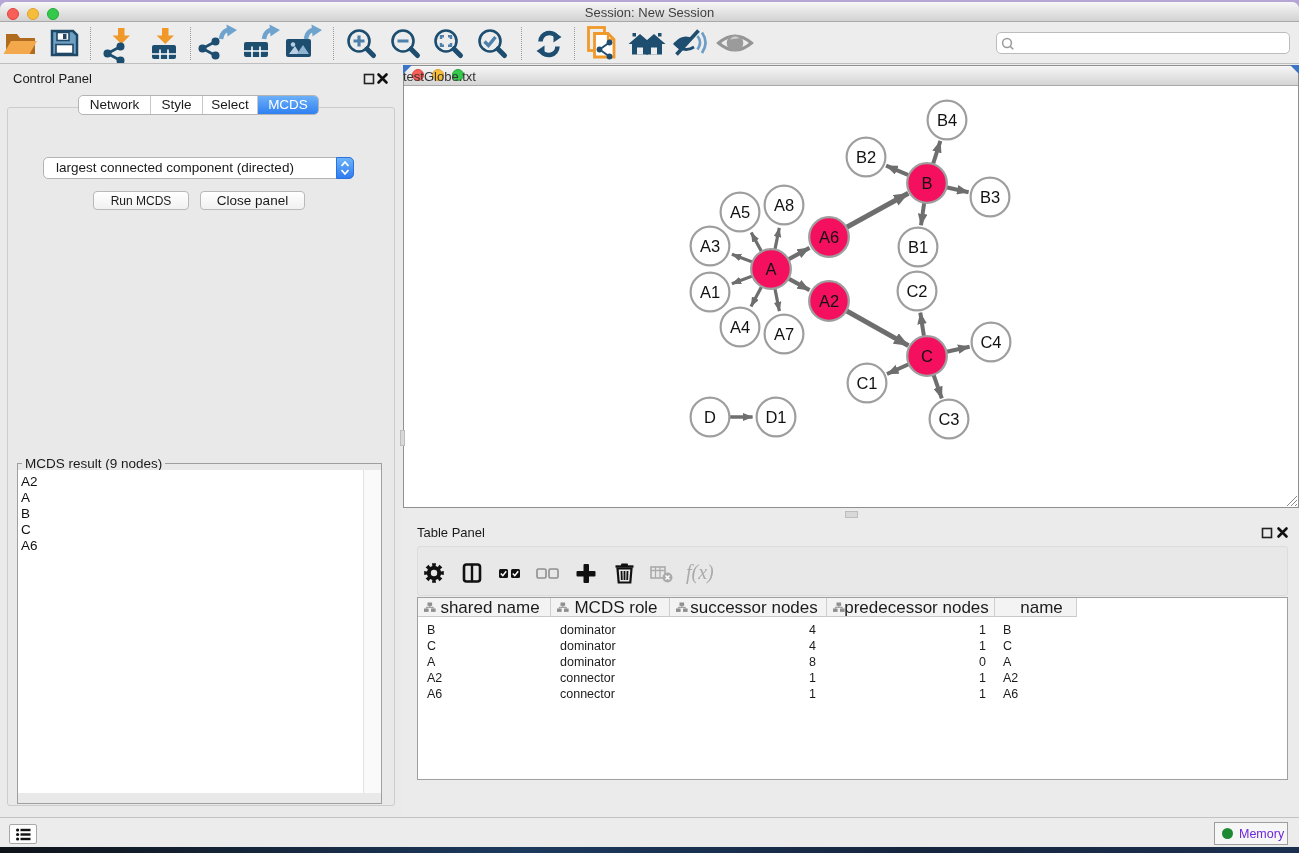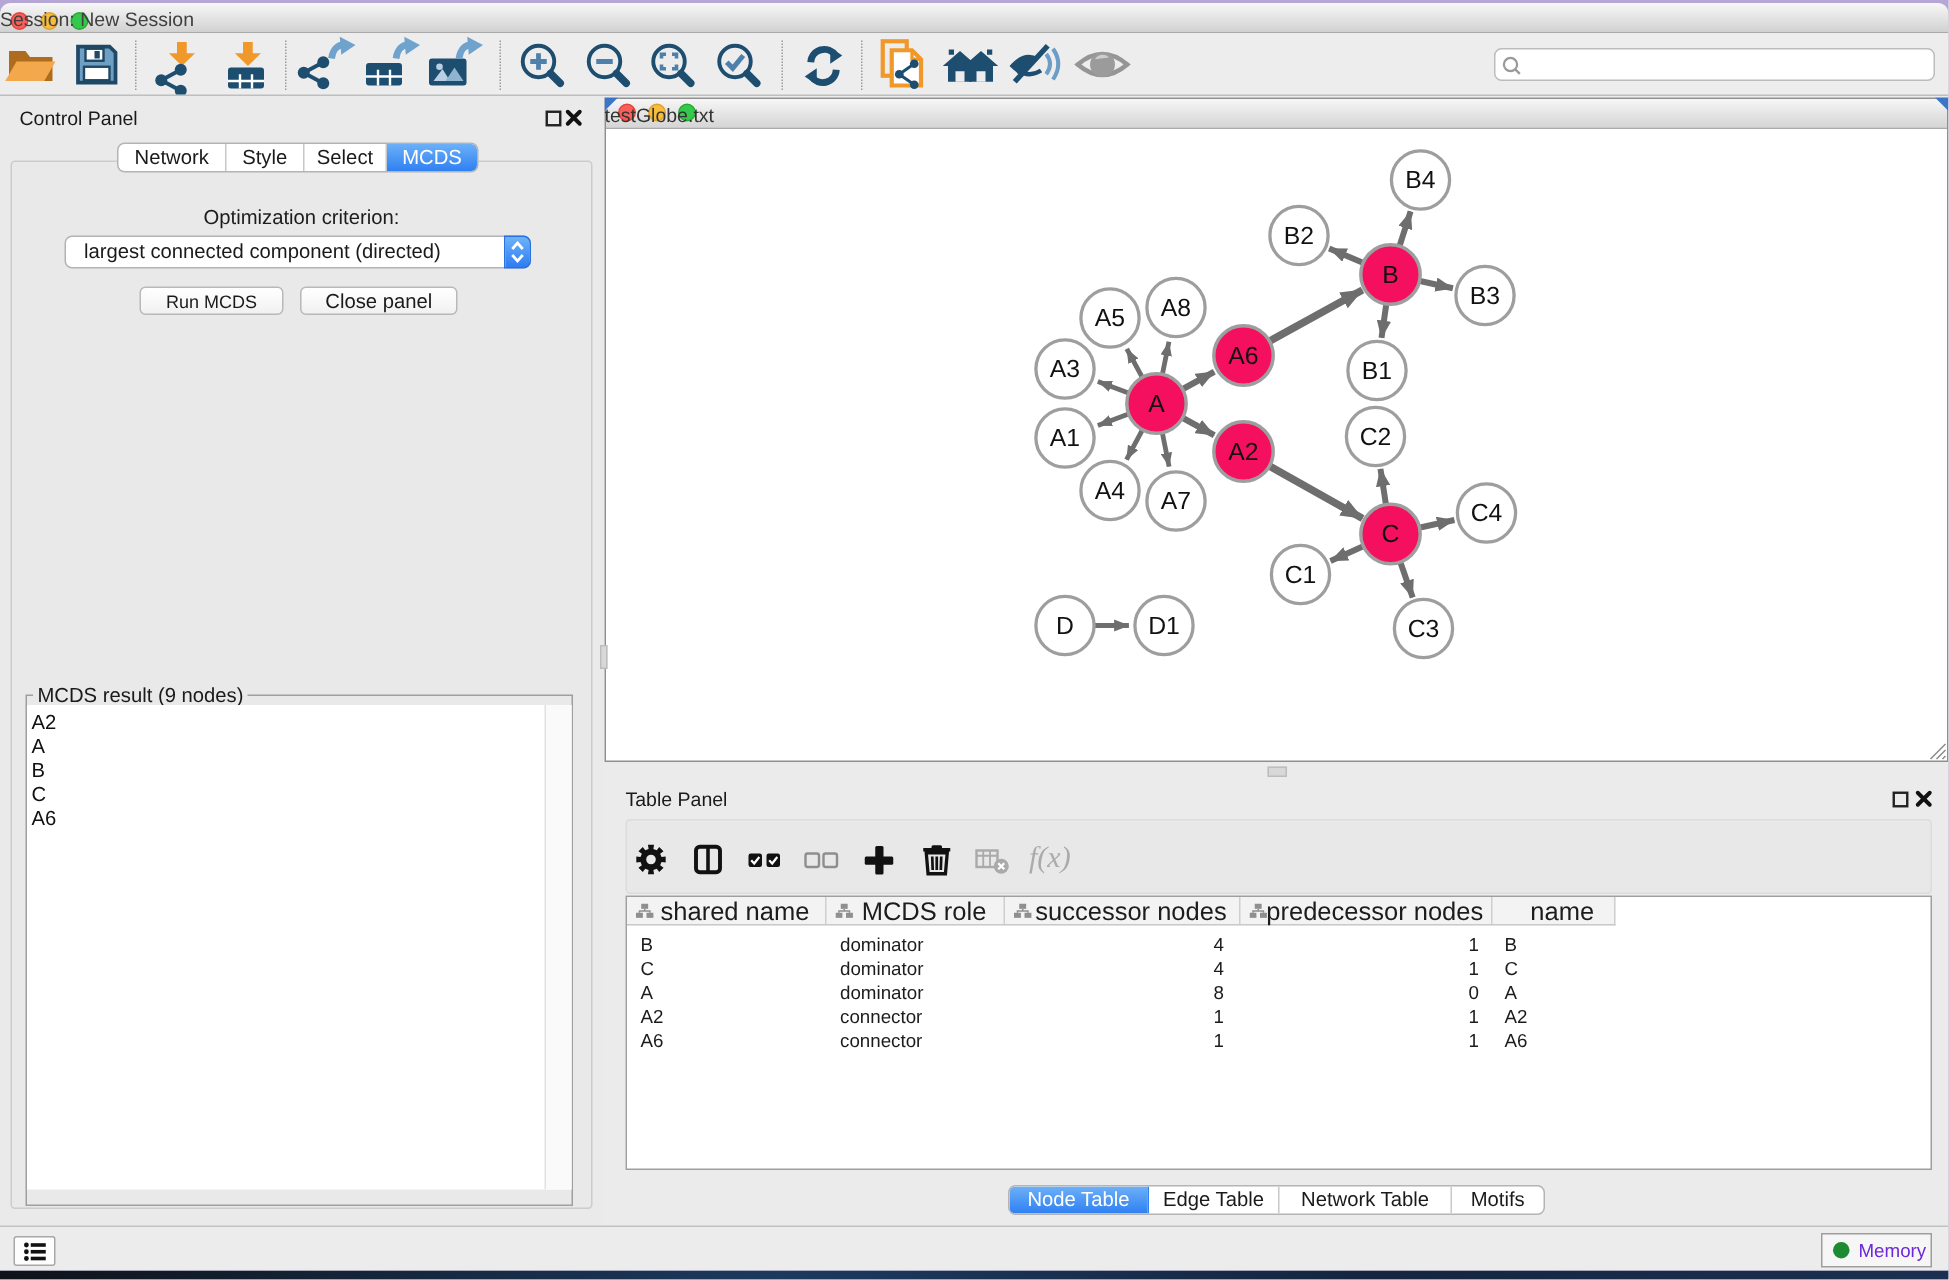--- a/index.html
+++ b/index.html
@@ -13,21 +13,21 @@
 .hdrcell{position:absolute;top:0;height:19px;border-right:1px solid #cfcfcf;font-size:17px;color:#1c1c1c}
 .hc-t{position:absolute;top:0;width:100%;text-align:center;line-height:19px;padding-left:12px}
 .rowtxt{position:absolute;font-size:12.5px;color:#1c1c1c;line-height:16px;white-space:pre}
 </style></head><body>
 <div class="abs" style="left:0;top:847px;width:1299px;height:6px;background:linear-gradient(90deg,#0e1218,#1c3a5e 40%,#15253e 70%,#1b3050)"></div>
 <div class="win">
     <div class="abs" style="left:0;top:0;width:1299px;height:20px;background:linear-gradient(180deg,#f7f7f7,#d2d2d2);border-bottom:1px solid #a9a9a9;border-radius:7px 7px 0 0"></div>
     <div class="tl" style="left:7px;top:6px;background:#f85f58;border:0.5px solid #e0443e"></div>
     <div class="tl" style="left:27px;top:6px;background:#f6bd3b;border:0.5px solid #dfa131"></div>
     <div class="tl" style="left:47px;top:6px;background:#35c94b;border:0.5px solid #24aa36"></div>
-    <div class="abs" style="left:0;top:3px;width:1299px;text-align:left;font-size:13px;color:#404040">Session: New Session</div>
+    <div class="abs" style="left:0;top:3px;width:1299px;text-align:center;font-size:13px;color:#404040">Session: New Session</div>
     <div class="abs" style="left:0;top:20px;width:1299px;height:42px;background:#ededed;border-bottom:1px solid #bebebe"></div>
     <div class="abs" style="left:333px;top:25px;width:0;height:33px;border-left:1px dotted #9b9b9b"></div>
     <div class="abs" style="left:521px;top:25px;width:0;height:33px;border-left:1px dotted #9b9b9b"></div>
     <div class="abs" style="left:574px;top:25px;width:0;height:33px;border-left:1px dotted #9b9b9b"></div>
     <div class="abs" style="left:90px;top:25px;width:0;height:33px;border-left:1px dotted #9b9b9b"></div>
     <div class="abs" style="left:190px;top:25px;width:0;height:33px;border-left:1px dotted #9b9b9b"></div>
     <svg class="abs" style="left:-2px;top:21px" width="44" height="40">
       <path d="M8,11 h11 l3,4 h15 v16 h-29 z" fill="#b06c1e"></path>
       <path d="M5.5,31 l7.5,-13 h26 l-7.5,13 z" fill="#f3a94b"></path>
     </svg>
@@ -149,21 +149,20 @@
     <svg class="abs" style="left:376px;top:70px" width="13" height="13">
       <path d="M2.5,2.5 L10.5,10.5 M10.5,2.5 L2.5,10.5" stroke="#111" stroke-width="2.6" stroke-linecap="round"></path>
     </svg>
     <div class="abs" style="left:7px;top:105px;width:388px;height:699px;border:1px solid #cccccc;border-radius:3px;background:#e9e9e9"></div>
     <div class="seg" style="left:78px;top:93px;height:20px">
       <div style="width:72px">Network</div>
       <div style="width:52px">Style</div>
       <div style="width:55px">Select</div>
       <div class="sel" style="width:60px">MCDS</div>
     </div>
-    <div class="abs" style="left:0;top:135px;width:402px;text-align:center;font-size:13.5px;color:#1c1c1c">Optimization criterion:</div>
     <div class="abs" style="left:43px;top:155px;width:311px;height:22px;background:#fff;border:1px solid #b3b3b3;border-radius:5px"></div>
     <div class="abs" style="left:56px;top:158px;font-size:13.5px;color:#1a1a1a">largest connected component (directed)</div>
     <div class="abs" style="left:336px;top:155px;width:18px;height:22px;background:linear-gradient(180deg,#6db3f8,#2f7cf0);border-radius:0 5px 5px 0;border:1px solid #2a72e0"></div>
     <svg class="abs" style="left:338px;top:157px" width="14" height="18">
       <path d="M3.5,7 L7,3 L10.5,7" fill="none" stroke="#fff" stroke-width="1.8"></path>
       <path d="M3.5,11 L7,15 L10.5,11" fill="none" stroke="#fff" stroke-width="1.8"></path>
     </svg>
     <div class="abs" style="left:93px;top:189px;width:96px;height:19px;background:linear-gradient(180deg,#ffffff,#f1f1f1);border:1px solid #b9b9b9;border-radius:4px;text-align:center;font-size:12px;color:#1a1a1a;line-height:18px">Run MCDS</div>
     <div class="abs" style="left:200px;top:189px;width:105px;height:19px;background:linear-gradient(180deg,#ffffff,#f1f1f1);border:1px solid #b9b9b9;border-radius:4px;text-align:center;font-size:13.5px;color:#1a1a1a;line-height:18px">Close panel</div>
     <div class="abs" style="left:17px;top:461px;width:365px;height:341px;border:1px solid #9f9f9f"></div>
@@ -368,26 +367,20 @@
     <div class="rowtxt" style="left:427px;top:668px">A2</div>
     <div class="rowtxt" style="left:560px;top:668px">connector</div>
     <div class="rowtxt" style="left:760px;top:668px;width:56px;text-align:right">1</div>
     <div class="rowtxt" style="left:930px;top:668px;width:56px;text-align:right">1</div>
     <div class="rowtxt" style="left:1003px;top:668px">A2</div>
     <div class="rowtxt" style="left:427px;top:684px">A6</div>
     <div class="rowtxt" style="left:560px;top:684px">connector</div>
     <div class="rowtxt" style="left:760px;top:684px;width:56px;text-align:right">1</div>
     <div class="rowtxt" style="left:930px;top:684px;width:56px;text-align:right">1</div>
     <div class="rowtxt" style="left:1003px;top:684px">A6</div>
-    <div class="seg" style="left:672px;top:788px;height:20px">
-      <div class="sel" style="width:93px">Node Table</div>
-      <div style="width:87px">Edge Table</div>
-      <div style="width:115px">Network Table</div>
-      <div style="width:61px">Motifs</div>
-    </div>
     <div class="abs" style="left:0;top:815px;width:1299px;height:29px;background:#ececec;border-top:1px solid #c2c2c2"></div>
     <div class="abs" style="left:9px;top:822px;width:28px;height:20px;background:#fdfdfd;border:1px solid #a8a8a8;border-radius:2px"></div>
     <svg class="abs" style="left:16px;top:826px" width="15" height="13">
       <circle cx="1.6" cy="2" r="1.6" fill="#111"></circle>
       <circle cx="1.6" cy="6.5" r="1.6" fill="#111"></circle>
       <circle cx="1.6" cy="11" r="1.6" fill="#111"></circle>
       <rect x="4.5" y="0.8" width="10" height="2.4" fill="#111"></rect>
       <rect x="4.5" y="5.3" width="10" height="2.4" fill="#111"></rect>
       <rect x="4.5" y="9.8" width="10" height="2.4" fill="#111"></rect>
     </svg>

